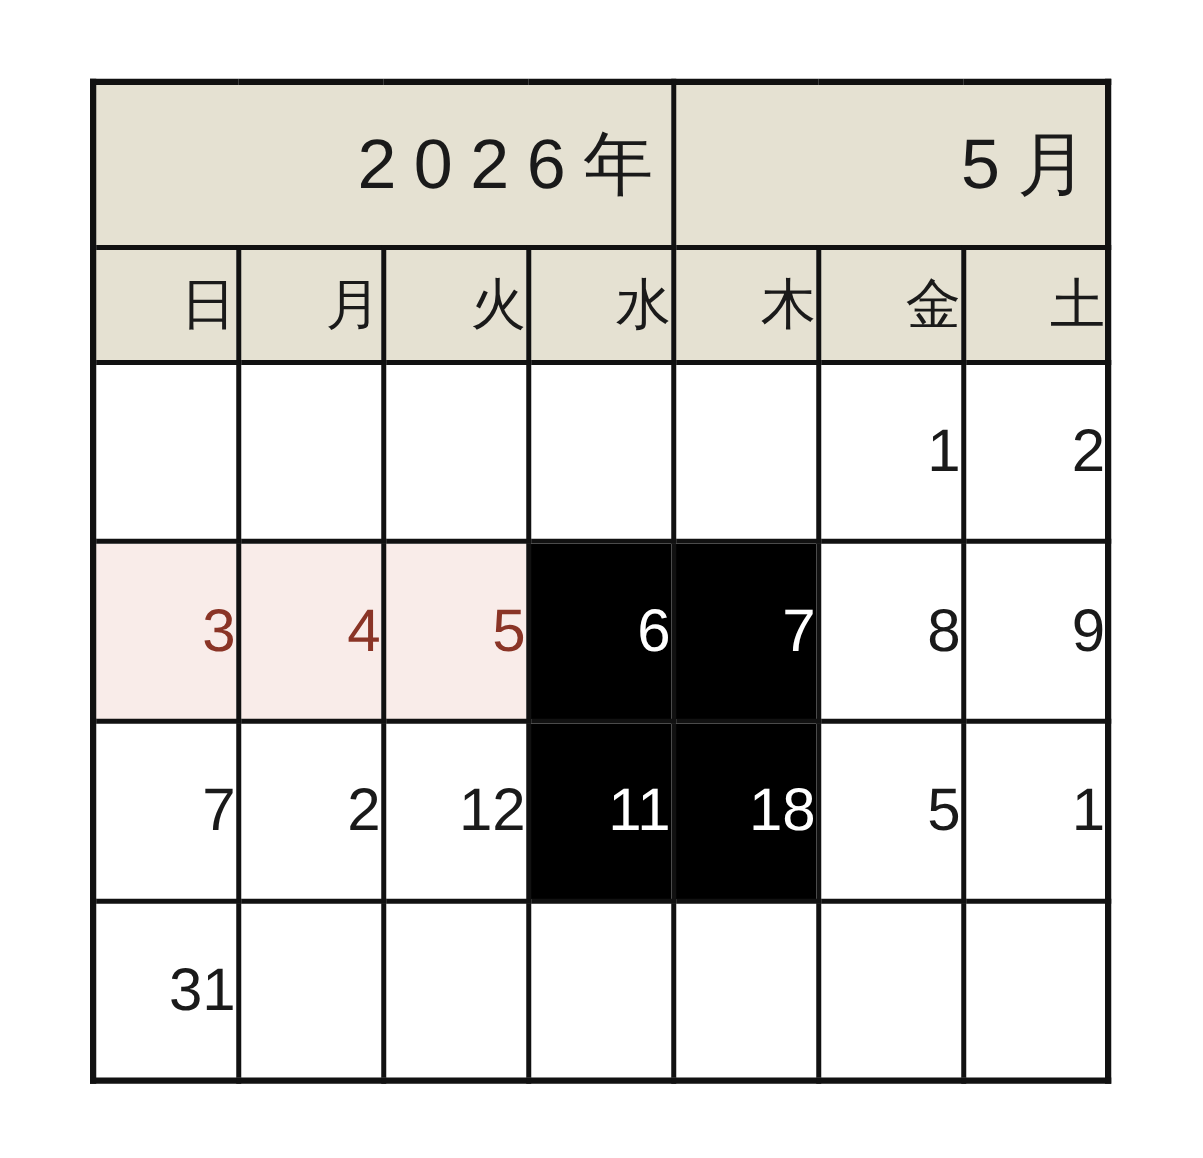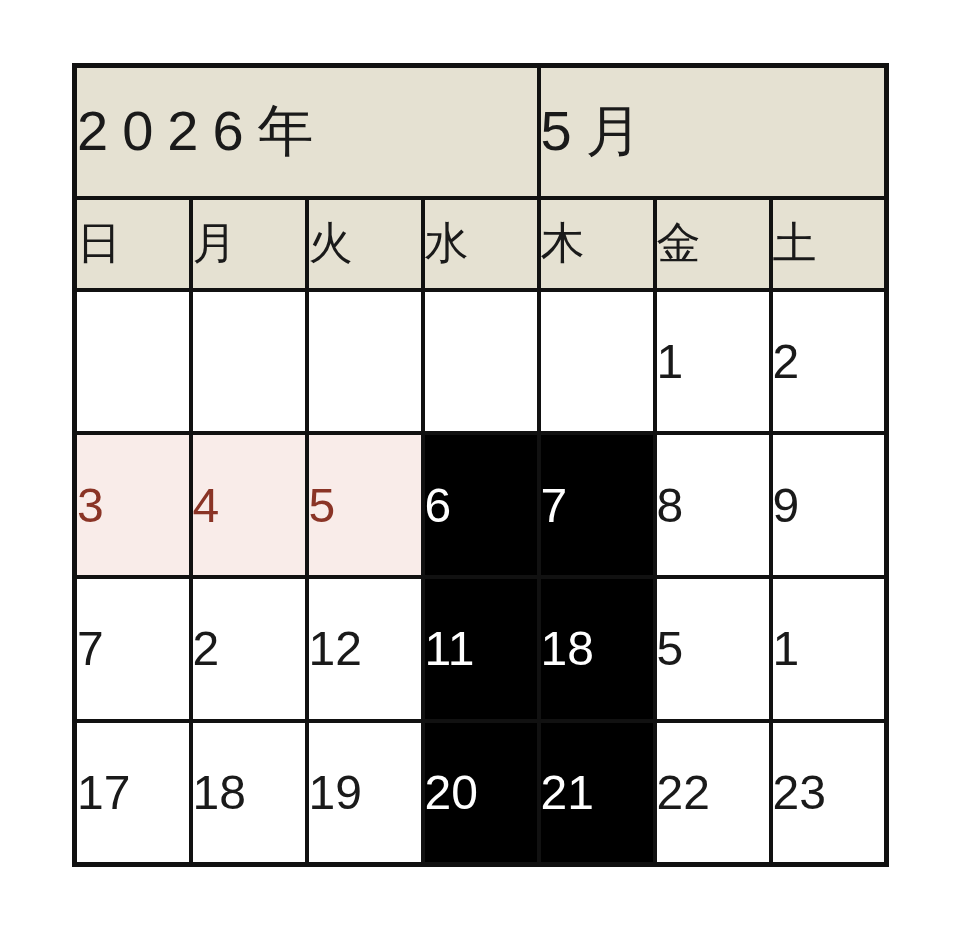--- a/index.html
+++ b/index.html
@@ -24,21 +24,21 @@
   table.calendar{
     border-collapse:collapse;
     table-layout:fixed;
     width:812px;height:804px;
     border:5px solid var(--grid-border);
     background:var(--cell-bg);
   }
   col{width:116px;}
   th,td{
     border:4px solid var(--grid-border);
-    text-align:left;vertical-align:middle;
+    text-align:right;vertical-align:middle;
     padding:0;margin:0;
     font-weight:normal;
     overflow:hidden;
   }
   tr.title-row{height:132px;}
   tr.title-row th{
     background:var(--header-bg);
     font-size:56px;
     letter-spacing:14px;
   }
@@ -116,23 +116,23 @@
         <tr>
           <td class="normal">7</td>
           <td class="normal">2</td>
           <td class="normal">12</td>
           <td class="closed">11</td>
           <td class="closed">18</td>
           <td class="normal">5</td>
           <td class="normal">1</td>
         </tr>
         <tr>
-          <td class="normal">17</td>
-          <td class="normal">18</td>
-          <td class="normal">19</td>
-          <td class="closed">20</td>
-          <td class="closed">21</td>
-          <td class="normal">22</td>
-          <td class="normal">23</td>
+          <td class="normal">31</td>
+          <td class="empty"></td>
+          <td class="empty"></td>
+          <td class="empty"></td>
+          <td class="empty"></td>
+          <td class="empty"></td>
+          <td class="empty"></td>
         </tr>
       </tbody>
   </table>
 </div>
 
 </body></html>

